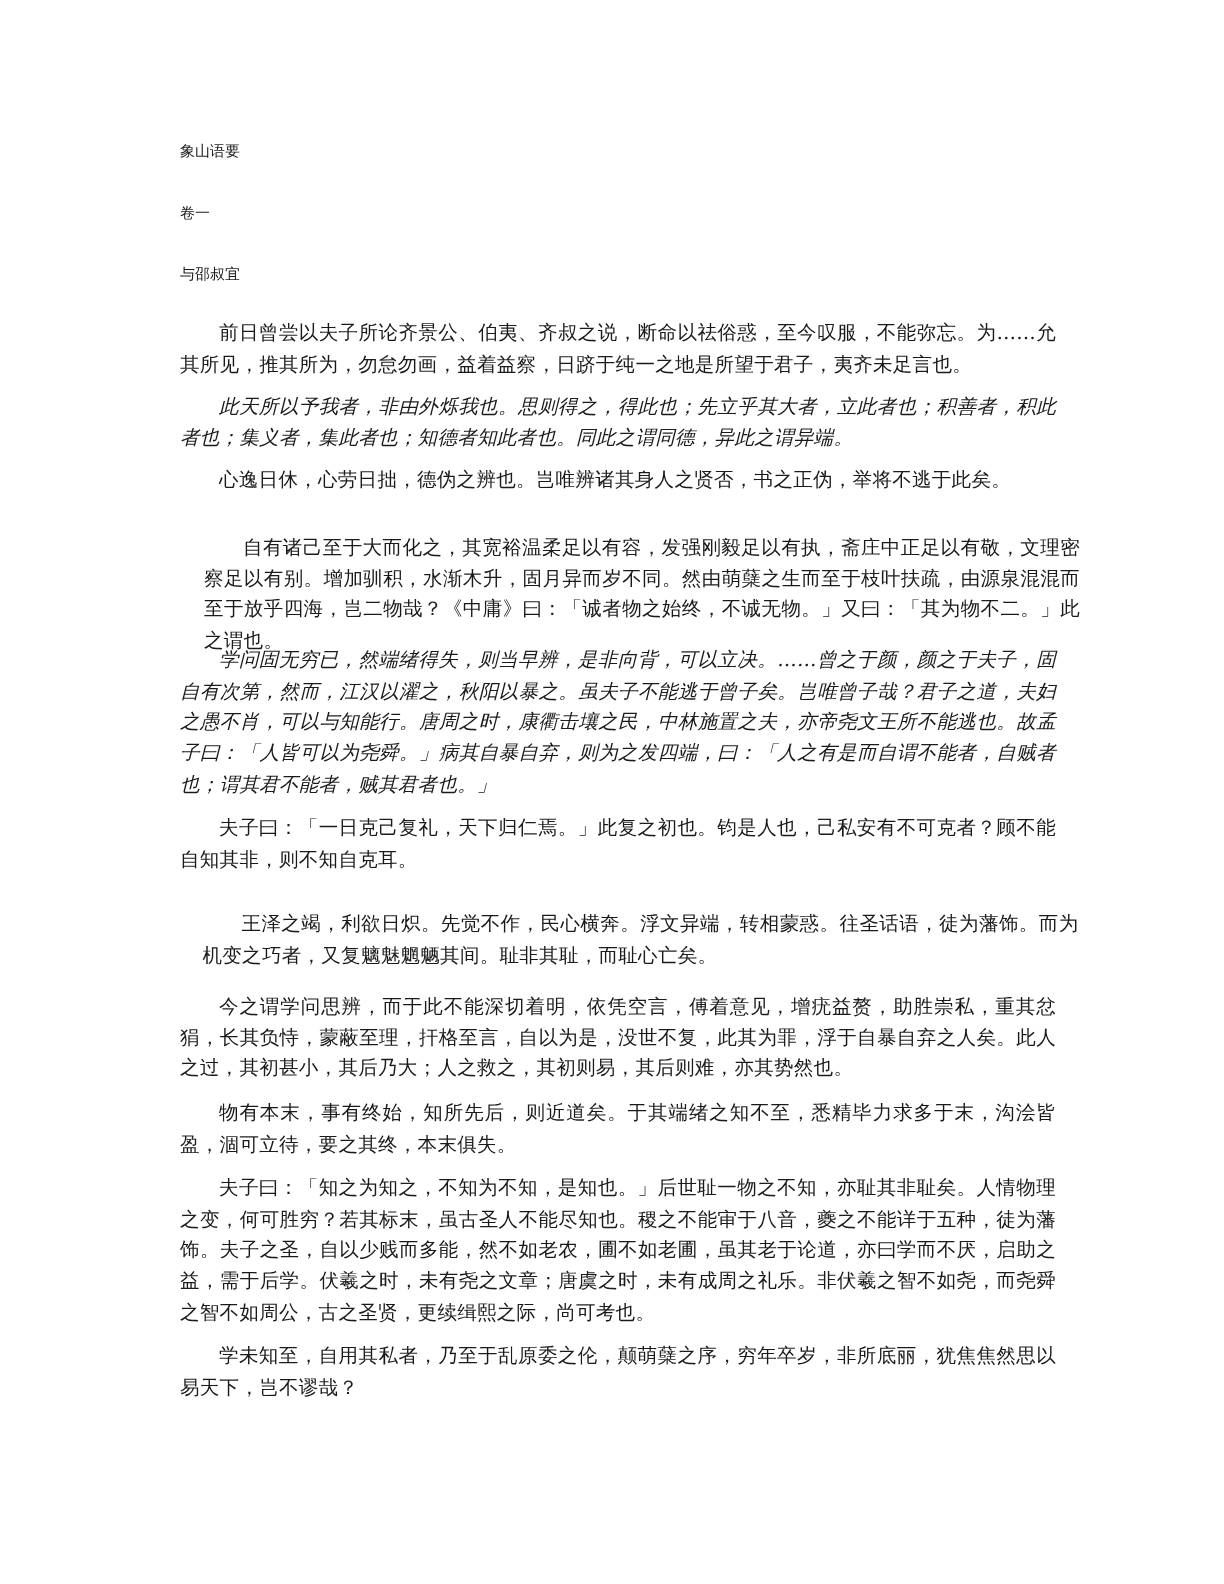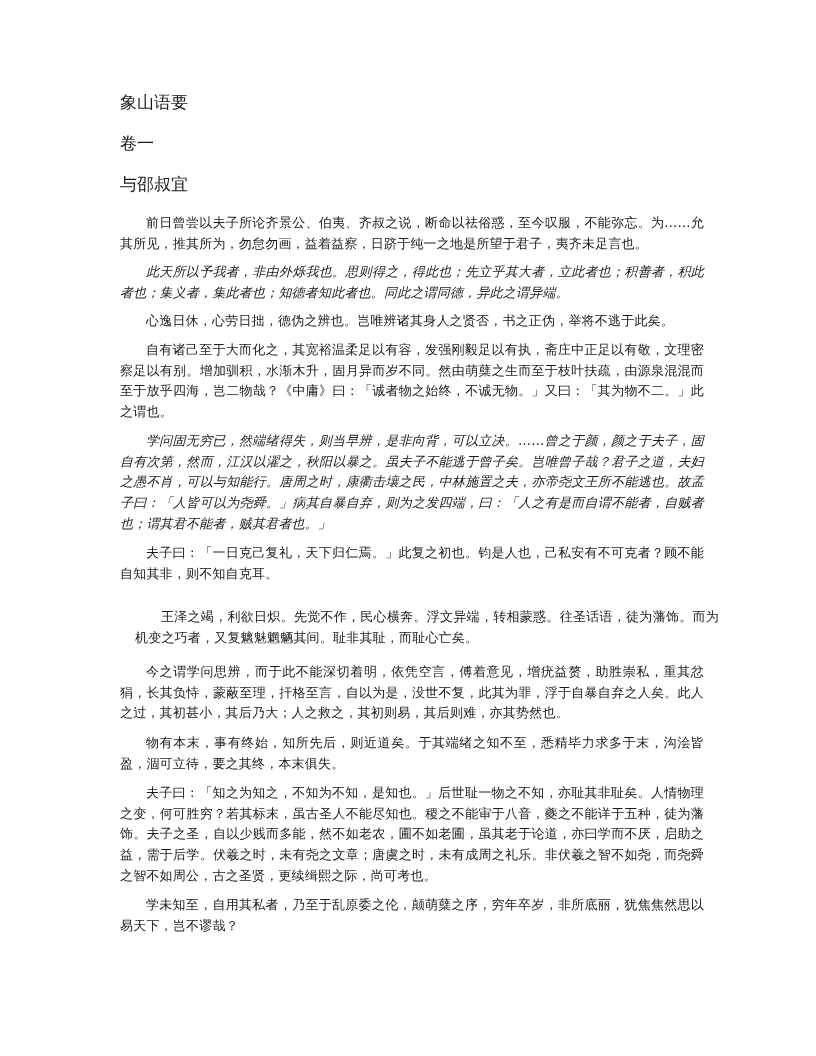--- a/index.html
+++ b/index.html
@@ -17,21 +17,21 @@
     }
     .page {
       position: absolute;
       left: 120px;
       top: 0;
       width: 584px;
     }
     .heading {
       position: absolute;
       left: 0;
-      font-size: 17px;
+      font-size: 10px;
       line-height: 18px;
       white-space: nowrap;
       text-align: center;
     }
     .para {
       position: absolute;
       left: 0;
       width: 584px;
       font-size: 13px;
       line-height: 20.7px;
@@ -44,21 +44,21 @@
 <body>
 
 <div class="page">
   <div class="heading" style="top:93px;">象山语要</div>
   <div class="heading" style="top:134px;">卷一</div>
   <div class="heading" style="top:175px;">与邵叔宜</div>
 
   <p class="para" style="top:213px;margin:0;">前日曾尝以夫子所论齐景公、伯夷、齐叔之说，断命以祛俗惑，至今叹服，不能弥忘。为……允其所见，推其所为，勿怠勿画，益着益察，日跻于纯一之地是所望于君子，夷齐未足言也。</p>
   <p class="para" style="top:262px;margin:0;font-style:italic;">此天所以予我者，非由外烁我也。思则得之，得此也；先立乎其大者，立此者也；积善者，积此者也；集义者，集此者也；知德者知此者也。同此之谓同德，异此之谓异端。</p>
   <p class="para" style="top:311px;margin:0;">心逸日休，心劳日拙，德伪之辨也。岂唯辨诸其身人之贤否，书之正伪，举将不逃于此矣。</p>
-  <p class="para" style="top:340px;margin:0;">自有诸己至于大而化之，其宽裕温柔足以有容，发强刚毅足以有执，斋庄中正足以有敬，文理密察足以有别。增加驯积，水渐木升，固月异而岁不同。然由萌蘖之生而至于枝叶扶疏，由源泉混混而至于放乎四海，岂二物哉？《中庸》曰：「诚者物之始终，不诚无物。」又曰：「其为物不二。」此之谓也。</p>
+  <p class="para" style="top:340px;margin:16px;">自有诸己至于大而化之，其宽裕温柔足以有容，发强刚毅足以有执，斋庄中正足以有敬，文理密察足以有别。增加驯积，水渐木升，固月异而岁不同。然由萌蘖之生而至于枝叶扶疏，由源泉混混而至于放乎四海，岂二物哉？《中庸》曰：「诚者物之始终，不诚无物。」又曰：「其为物不二。」此之谓也。</p>
   <p class="para" style="top:431px;margin:0;font-style:italic;">学问固无穷已，然端绪得失，则当早辨，是非向背，可以立决。……曾之于颜，颜之于夫子，固自有次第，然而，江汉以濯之，秋阳以暴之。虽夫子不能逃于曾子矣。岂唯曾子哉？君子之道，夫妇之愚不肖，可以与知能行。唐周之时，康衢击壤之民，中林施置之夫，亦帝尧文王所不能逃也。故孟子曰：「人皆可以为尧舜。」病其自暴自弃，则为之发四端，曰：「人之有是而自谓不能者，自贼者也；谓其君不能者，贼其君者也。」</p>
   <p class="para" style="top:543px;margin:0;">夫子曰：「一日克己复礼，天下归仁焉。」此复之初也。钧是人也，己私安有不可克者？顾不能自知其非，则不知自克耳。</p>
   <p class="para" style="top:592px;margin:15px;">王泽之竭，利欲日炽。先觉不作，民心横奔。浮文异端，转相蒙惑。往圣话语，徒为藩饰。而为机变之巧者，又复魑魅魍魉其间。耻非其耻，而耻心亡矣。</p>
   <p class="para" style="top:662px;margin:0;">今之谓学问思辨，而于此不能深切着明，依凭空言，傅着意见，增疣益赘，助胜崇私，重其忿狷，长其负恃，蒙蔽至理，扞格至言，自以为是，没世不复，此其为罪，浮于自暴自弃之人矣。此人之过，其初甚小，其后乃大；人之救之，其初则易，其后则难，亦其势然也。</p>
   <p class="para" style="top:733px;margin:0;">物有本末，事有终始，知所先后，则近道矣。于其端绪之知不至，悉精毕力求多于末，沟浍皆盈，涸可立待，要之其终，本末俱失。</p>
   <p class="para" style="top:783px;margin:0;">夫子曰：「知之为知之，不知为不知，是知也。」后世耻一物之不知，亦耻其非耻矣。人情物理之变，何可胜穷？若其标末，虽古圣人不能尽知也。稷之不能审于八音，夔之不能详于五种，徒为藩饰。夫子之圣，自以少贱而多能，然不如老农，圃不如老圃，虽其老于论道，亦曰学而不厌，启助之益，需于后学。伏羲之时，未有尧之文章；唐虞之时，未有成周之礼乐。非伏羲之智不如尧，而尧舜之智不如周公，古之圣贤，更续缉熙之际，尚可考也。</p>
   <p class="para" style="top:895px;margin:0;">学未知至，自用其私者，乃至于乱原委之伦，颠萌蘖之序，穷年卒岁，非所底丽，犹焦焦然思以易天下，岂不谬哉？</p>
 </div>
 
 </body></html>

